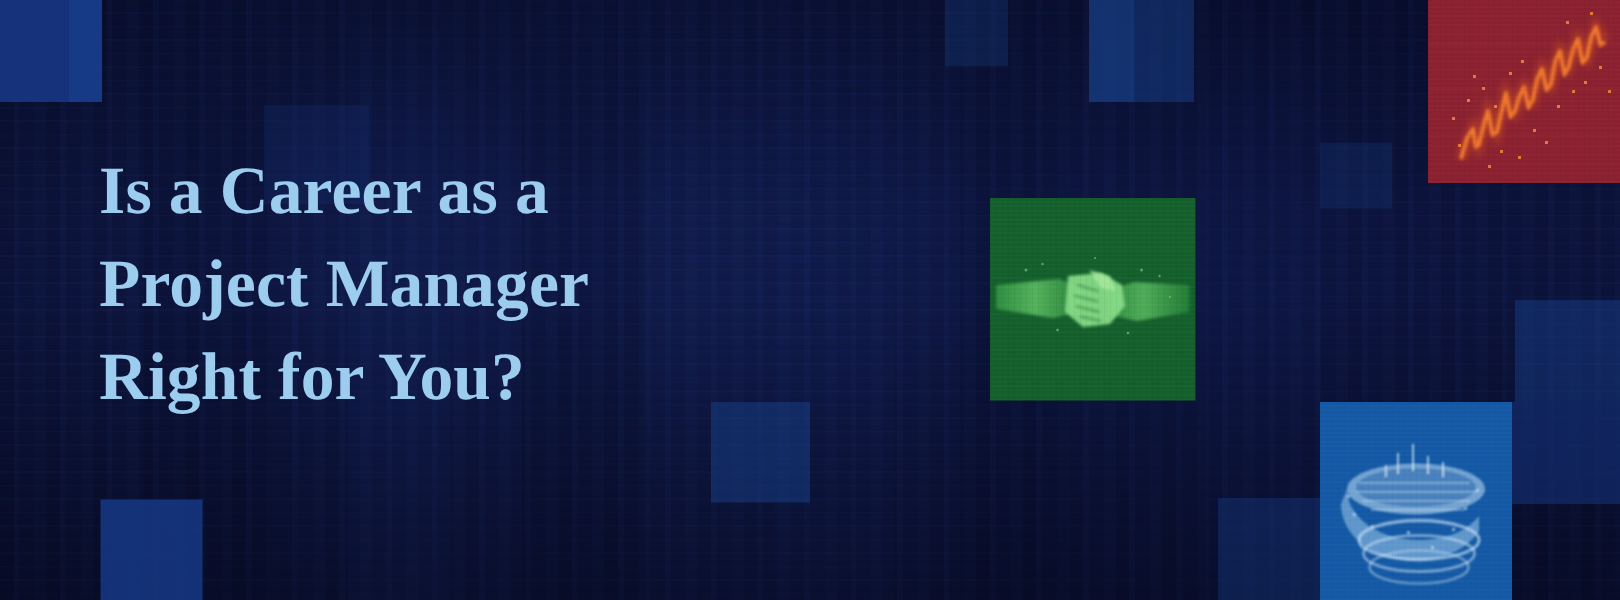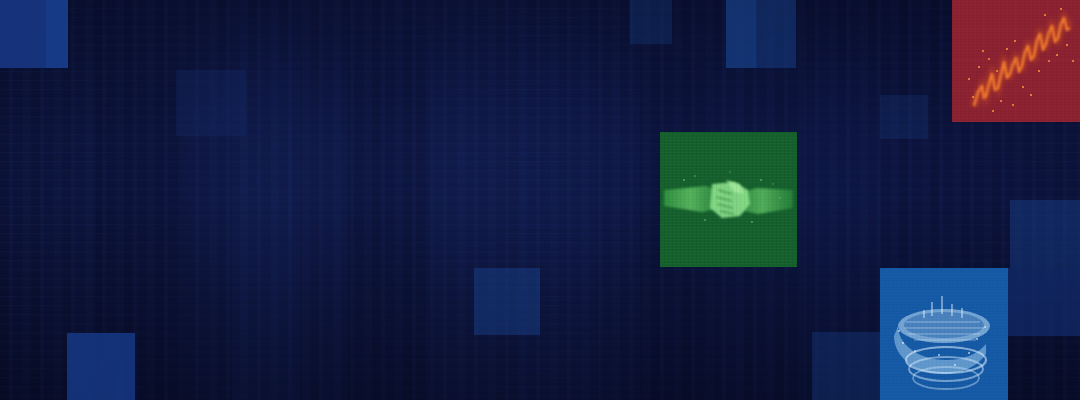--- a/index.html
+++ b/index.html
@@ -274,14 +274,17 @@
           <rect x="58" y="86" width="2" height="2"></rect>
             <rect x="74" y="96" width="2" height="2"></rect>
           <rect x="18" y="62" width="2" height="2"></rect>
             <rect x="104" y="58" width="2" height="2"></rect>
         </g>
       </g>
     </svg>
     <div class="grain"></div>
   </div>
 
+  <h1 id="headline">Is a Career as a
+Project Manager
+Right for You?</h1>
 
 </div>
 
 </body></html>

